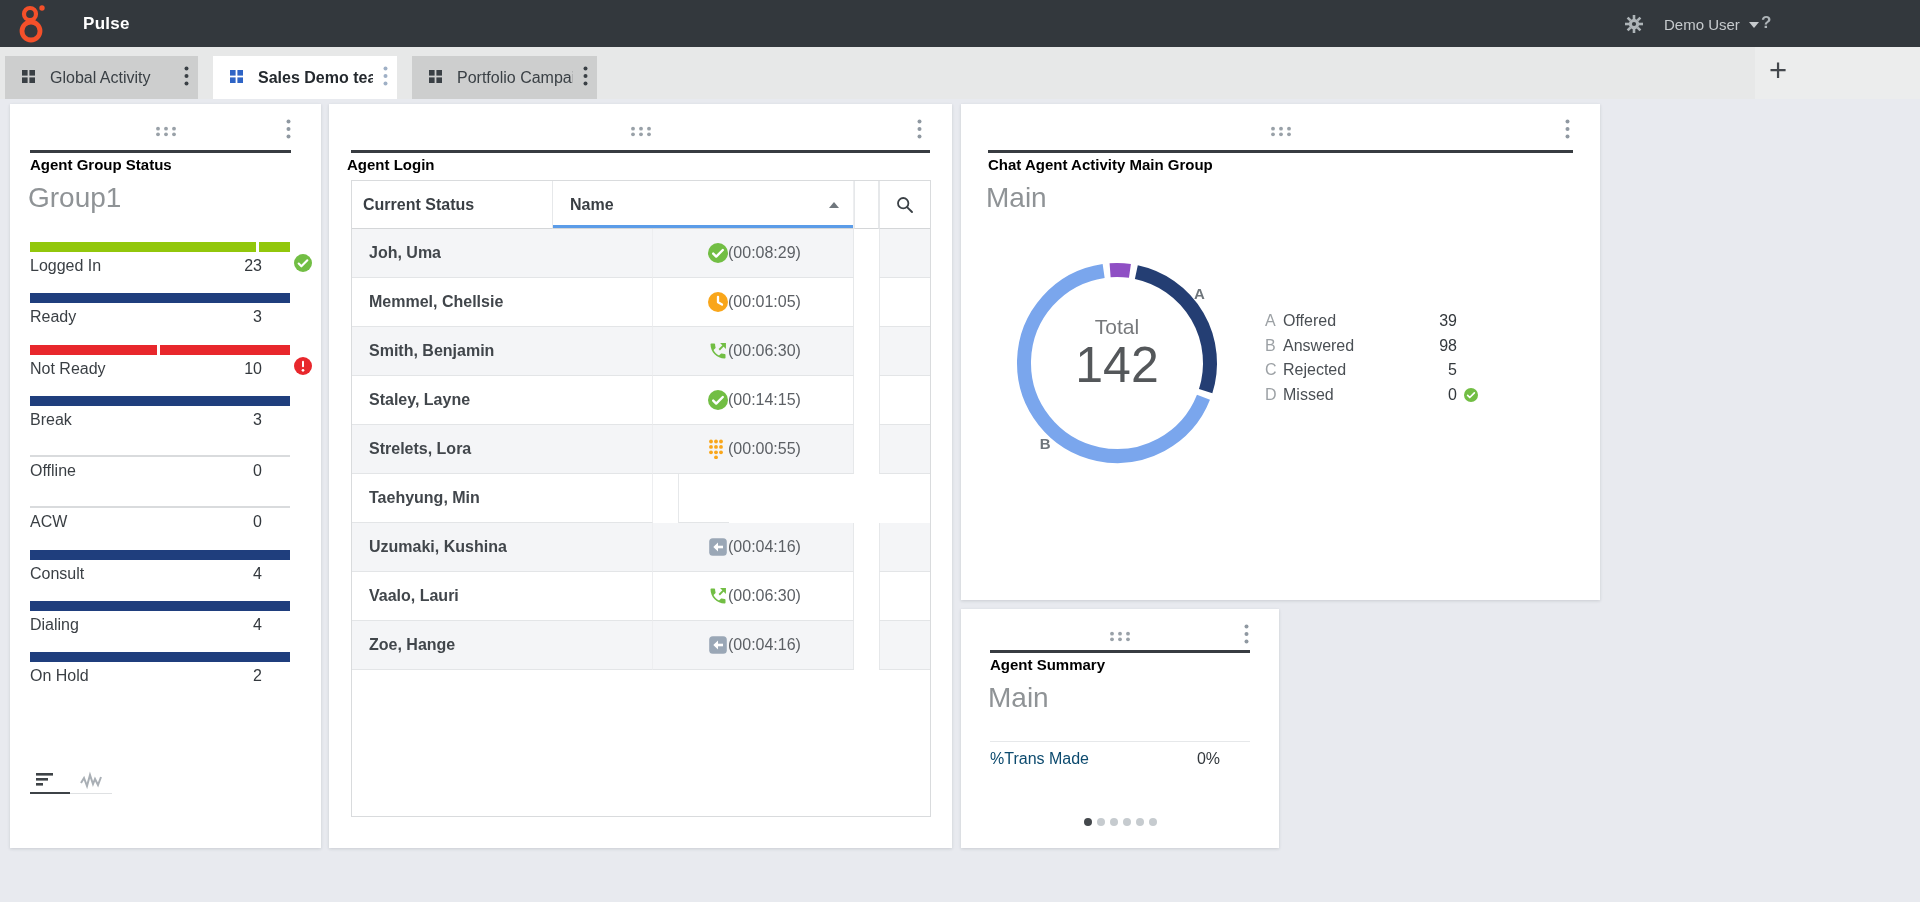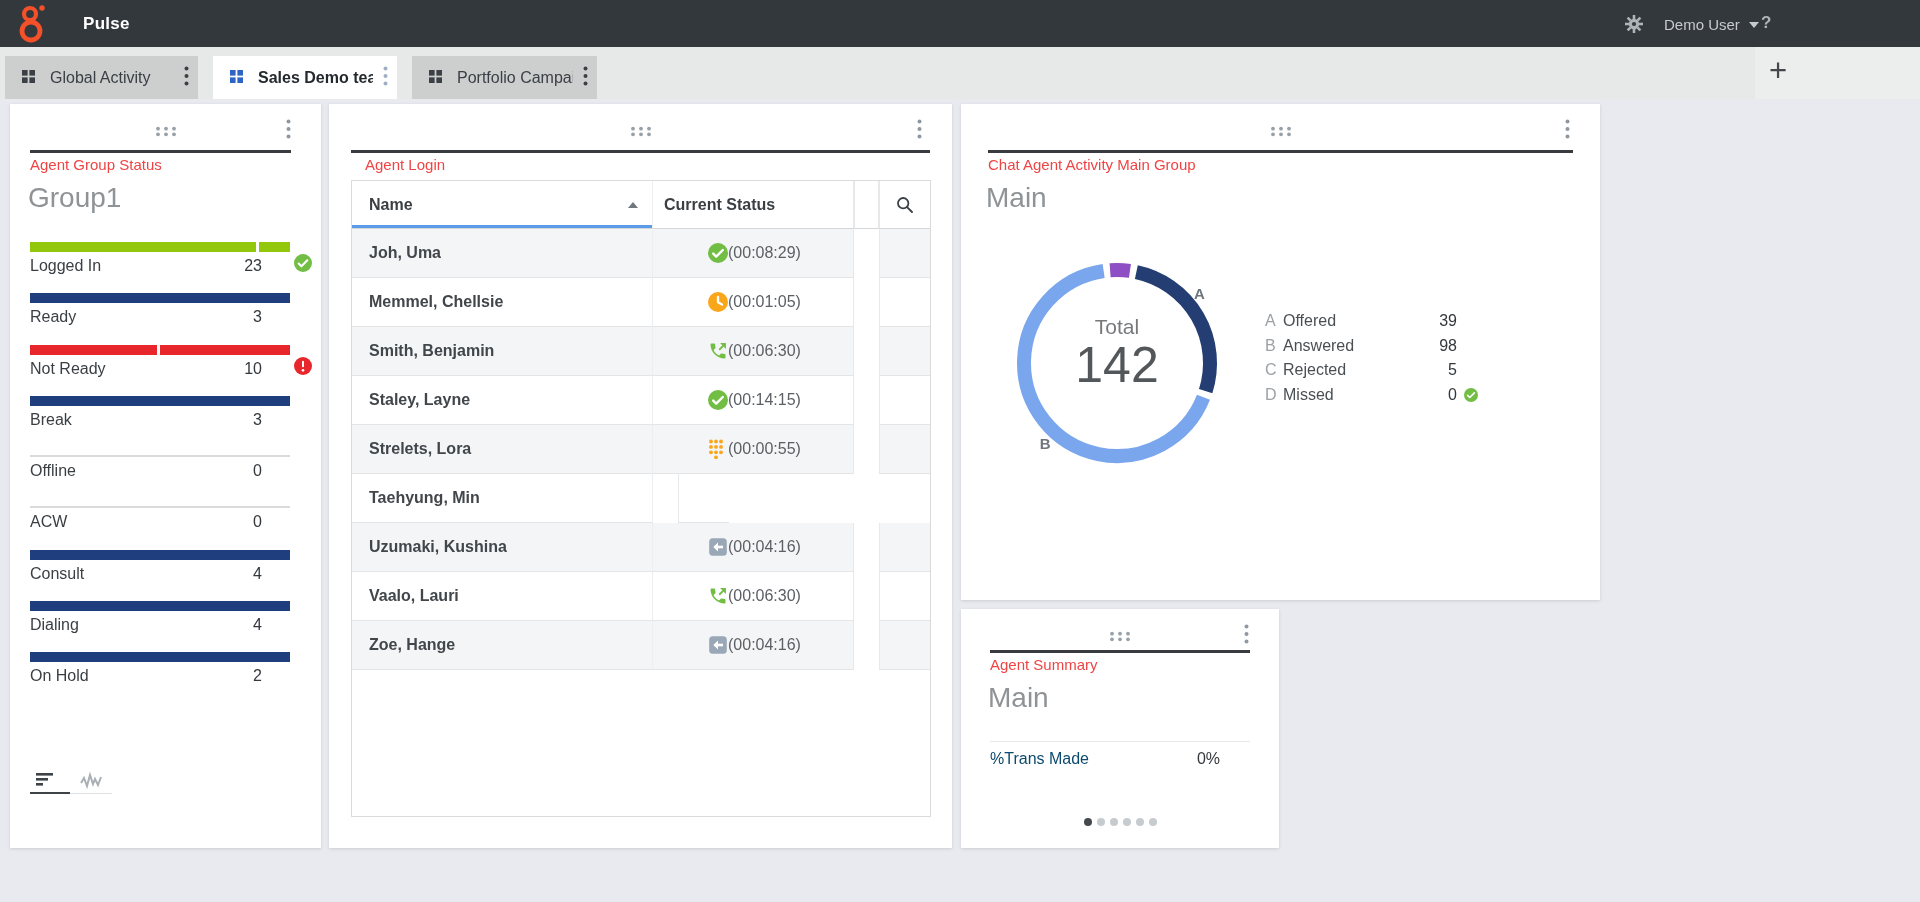--- a/index.html
+++ b/index.html
@@ -34,21 +34,21 @@
 
   
   .card{position:absolute;background:#FFFFFF;box-shadow:0 1px 3px rgba(30,40,50,.15);}
   .card-1{left:10px;top:104px;width:311px;height:744px;}
   .card-2{left:329px;top:104px;width:623px;height:744px;}
   .card-3{left:961px;top:104px;width:639px;height:496px;}
   .card-4{left:961px;top:609px;width:318px;height:239px;}
   .drag-handle{position:absolute;top:19px;left:50%;transform:translateX(-50%);cursor:grab;}
   .card-kebab{position:absolute;top:15px;right:30px;cursor:pointer;color:#8F98A1;}
   .headline{position:absolute;height:3px;background:#383C41;}
-  .wtitle{position:absolute;font-size:15px;font-weight:normal;color:#ef4444;}
+  .wtitle{position:absolute;font-size:15px;font-weight:bold;color:#000000;}
   .wobject{position:absolute;font-size:28px;font-weight:300;color:#8F9396;}
 
   
   .ags-rows{position:absolute;left:20px;top:138px;width:284px;}
   .ags-row{position:relative;height:51.3px;}
   .ags-bar{position:absolute;left:0;top:0;width:260px;height:10px;}
   .ags-bar.zero{background:linear-gradient(to top,#D9DBDD 2px,transparent 2px);}
   .ags-bar .notch{position:absolute;top:0;width:3px;height:10px;background:#FFFFFF;}
   .ags-lbl{position:absolute;left:0;top:15px;font-size:16px;color:#3A3F44;}
   .ags-val{position:absolute;right:52px;top:15px;font-size:16px;color:#33383D;}
@@ -308,29 +308,29 @@
       </svg>
     </span>
     <span class="card-kebab">
       <svg width="5" height="20" viewBox="0 0 5 20" fill="currentColor">
         <circle cx="2.5" cy="2.5" r="2"></circle>
           <circle cx="2.5" cy="10" r="2"></circle>
           <circle cx="2.5" cy="17.5" r="2"></circle>
       </svg>
     </span>
     <div class="headline" style="left:22px;top:46px;width:579px;"></div>
-    <div class="wtitle" style="left:36px;top:52px;">Agent Login</div>
+    <div class="wtitle" style="left:18px;top:52px;">Agent Login</div>
     <div class="tbl">
       <div class="tr head">
+        <div class="td c-status" style="padding-left:11px;">
+          <span>Current Status</span>
+        </div>
         <div class="td c-name">
           <span>Name</span>
           <span class="sort-asc"></span>
-        </div>
-        <div class="td c-status" style="padding-left:11px;">
-          <span>Current Status</span>
         </div>
         <div class="td c-gutter" style="border-left:1px solid #E6E8EA;border-right:1px solid #E6E8EA;"></div>
         <div class="td c-srch">
           <svg width="20" height="20" viewBox="0 0 20 20">
             <circle cx="8.2" cy="8.2" r="5.2" fill="none" stroke="#3A4045" stroke-width="1.8"></circle>
             <path d="M12.3 12.3L17 17" stroke="#3A4045" stroke-width="1.9" stroke-linecap="round"></path>
           </svg>
         </div>
       </div>
       <div>

